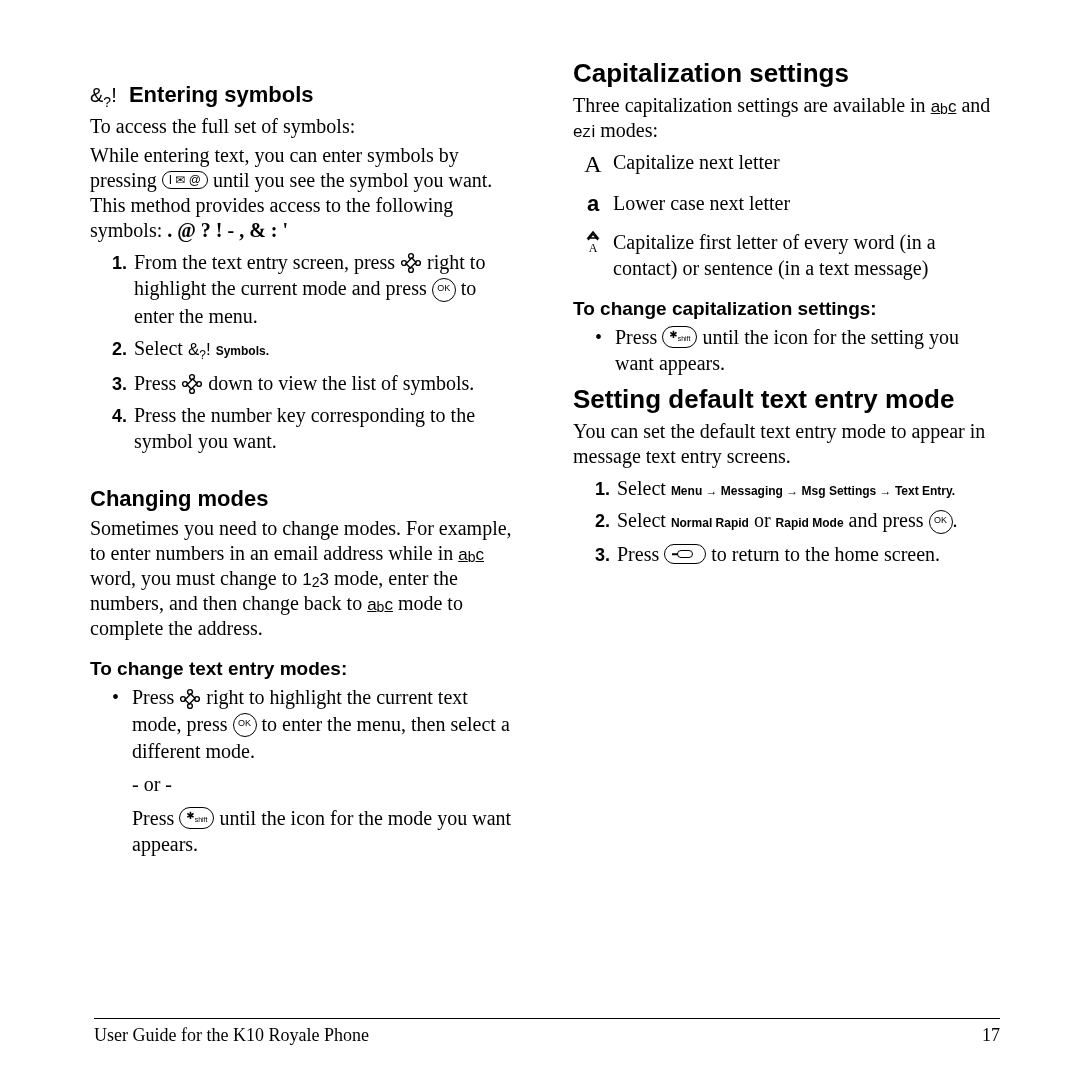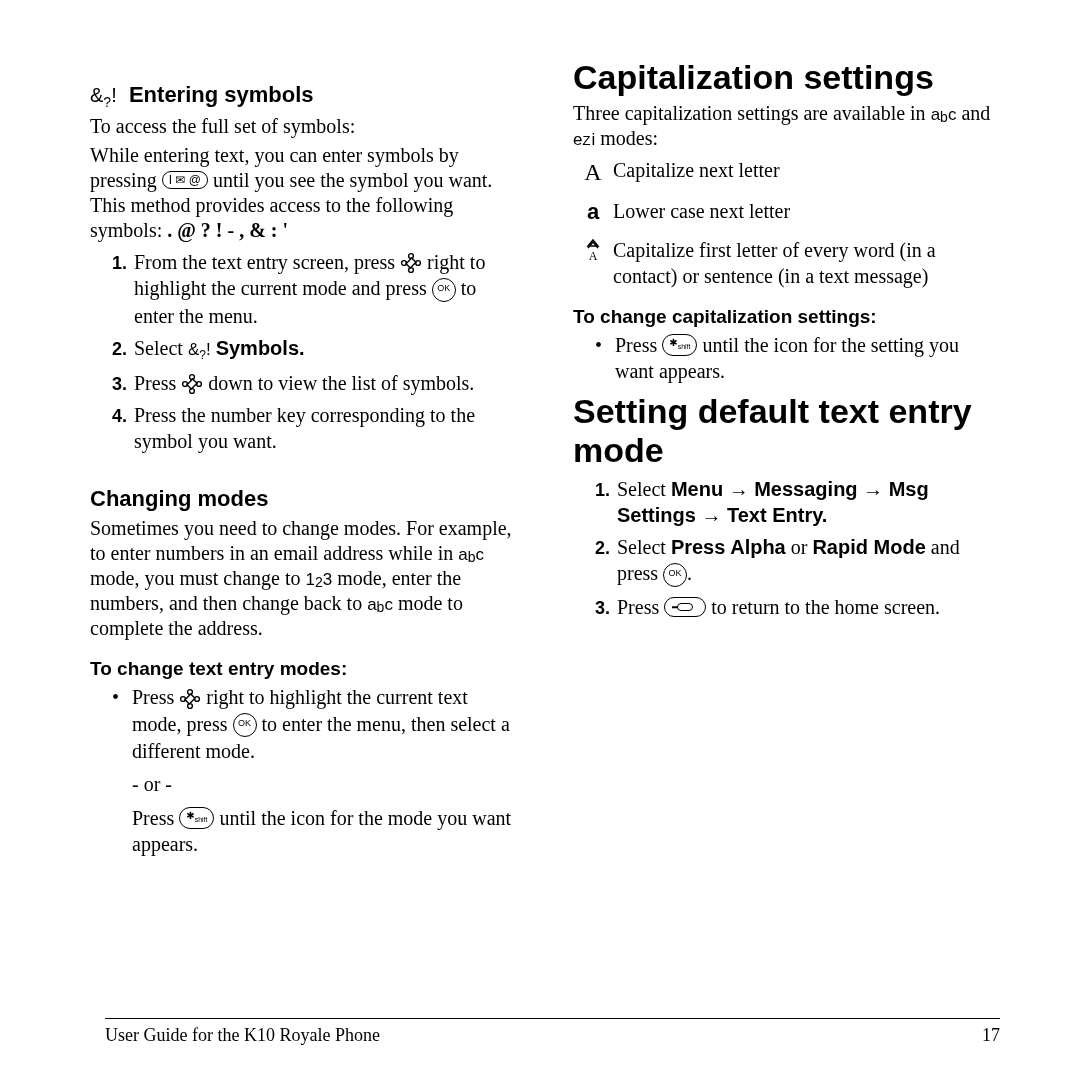--- a/index.html
+++ b/index.html
@@ -9,21 +9,21 @@
     color:#000;
     position:relative;
     box-sizing:border-box;
     padding:50px 80px 40px 90px;
   }
   .cols{column-count:2;column-gap:56px;}
   .avoid-break{break-inside:avoid;}
   h2{
     font-family:Arial,Helvetica,sans-serif;
     font-weight:bold;
-    font-size:34px;
+    font-size:26px;
     margin:8px 0 2px;
   }
   h3{
     font-family:Arial,Helvetica,sans-serif;
     font-weight:bold;
     font-size:22px;
     margin:32px 0 4px;
   }
   h4{
     font-family:Arial,Helvetica,sans-serif;
@@ -35,21 +35,21 @@
   ol{font-size:20px;line-height:1.3;margin:6px 0 6px 0;padding-left:42px;}
   ol>li{padding-left:2px;margin-bottom:6px;}
   ol>li::marker{font-family:Arial,Helvetica,sans-serif;font-weight:bold;font-size:18px;}
   ul.bullet{list-style:none;font-size:20px;line-height:1.3;margin:4px 0;padding-left:42px;}
   ul.bullet>li{position:relative;margin-bottom:8px;}
   ul.bullet>li::before{content:"•";position:absolute;left:-20px;top:0;font-size:20px;}
   ul.icon-list{list-style:none;margin:6px 0;padding:0;font-size:20px;line-height:1.3;}
   ul.icon-list>li{display:flex;align-items:flex-start;margin-bottom:10px;}
   ul.icon-list>li .ic{width:40px;flex:none;text-align:center;}
   ul.icon-list>li .tx{flex:1;}
-  .sans-bold{font-family:Arial,Helvetica,sans-serif;font-weight:bold;font-size:20px;}
+  .sans-bold{font-family:Arial,Helvetica,sans-serif;font-weight:bold;font-size:12px;}
   .or{margin:8px 0;}
   
   .i-sym{font-family:Arial,Helvetica,sans-serif;font-weight:normal;font-size:20px;letter-spacing:0;}
   .i-key-envelope{
     display:inline-block;vertical-align:middle;
     border:1.5px solid #000;border-radius:11px;
     padding:0 6px;font-size:12px;font-family:Arial,Helvetica,sans-serif;
     line-height:16px;
     position:relative;top:-2px;
   }
@@ -74,31 +74,31 @@
   }
   .i-endkey::after{
     content:"";position:absolute;left:50%;top:50%;
     width:14px;height:6px;border:1.5px solid #000;border-radius:4px;
     transform:translate(-50%,-50%);
   }
   .i-endkey::before{
     content:"";position:absolute;left:7px;top:50%;
     width:6px;height:1.5px;background:#000;transform:translateY(-50%);
   }
-  .i-abc{font-family:Arial,Helvetica,sans-serif;font-size:17px;letter-spacing:0;}
+  .i-abc{font-family:Arial,Helvetica,sans-serif;font-size:17px;letter-spacing:0;text-decoration:underline;}
   .i-abc .lo{font-size:14px;position:relative;top:2px;}
   .i-123{font-family:Arial,Helvetica,sans-serif;font-size:17px;}
   .i-123 .lo{font-size:14px;position:relative;top:2px;}
   .i-ezi{font-family:Arial,Helvetica,sans-serif;font-size:17px;}
   .i-ezi .z{font-size:13px;letter-spacing:1px;}
   .i-capA{font-family:"Times New Roman",serif;font-size:24px;}
   .i-lowa{font-family:Arial,Helvetica,sans-serif;font-size:22px;font-weight:bold;}
   .i-autocap{display:inline-block;}
   .footer{
-    position:absolute;left:105px;right:80px;bottom:34px;
+    position:absolute;left:94px;right:80px;bottom:34px;
     border-top:1px solid #000;padding-top:6px;
     display:flex;justify-content:space-between;
     font-size:18px;font-family:"Times New Roman",serif;gap:41px;
   }
   .break{break-before:column;}
 </style>
 </head>
 <body>
 
 <div class="cols">
@@ -154,21 +154,21 @@
       </li>
       <li>Press the number key corresponding to the symbol you want.</li>
     </ol>
   </div>
 
   <div class="avoid-break">
     <h3>Changing modes</h3>
     <p>
       <span>Sometimes you need to change modes. For example, to enter numbers in an email address while in </span>
       <span class="i-abc">a<span class="lo">b</span>c</span>
-      <span> mode, you must change to </span>
+      <span> word, you must change to </span>
       <span class="i-123">1<span class="lo">2</span>3</span>
       <span> mode, enter the numbers, and then change back to </span>
       <span class="i-abc">a<span class="lo">b</span>c</span>
       <span> mode to complete the address.</span>
     </p>
     <h4>To change text entry modes:</h4>
     <ul class="bullet">
       <li>
         <span>Press </span>
         <span class="i-dpad">
@@ -231,28 +231,29 @@
       <li>
         <span>Press </span>
         <span class="i-shiftkey">✱<sub style="font-size:7px;">shift</sub></span>
         <span> until the icon for the setting you want appears.</span>
       </li>
     </ul>
   </div>
 
   <div class="avoid-break">
     <h2>Setting default text entry mode</h2>
+    <p>You can set the default text entry mode to appear in message text entry screens.</p>
     <ol>
       <li>
         <span>Select </span>
         <span class="sans-bold">Menu → Messaging → Msg Settings → Text Entry</span><span class="sans-bold">.</span>
       </li>
       <li>
         <span>Select </span>
-        <span class="sans-bold">Press Alpha</span>
+        <span class="sans-bold">Normal Rapid</span>
         <span> or </span>
         <span class="sans-bold">Rapid Mode</span>
         <span> and press </span>
         <span class="i-ok">OK</span>.
       </li>
       <li>
         <span>Press </span>
         <span class="i-endkey"></span>
         <span> to return to the home screen.</span>
       </li>

